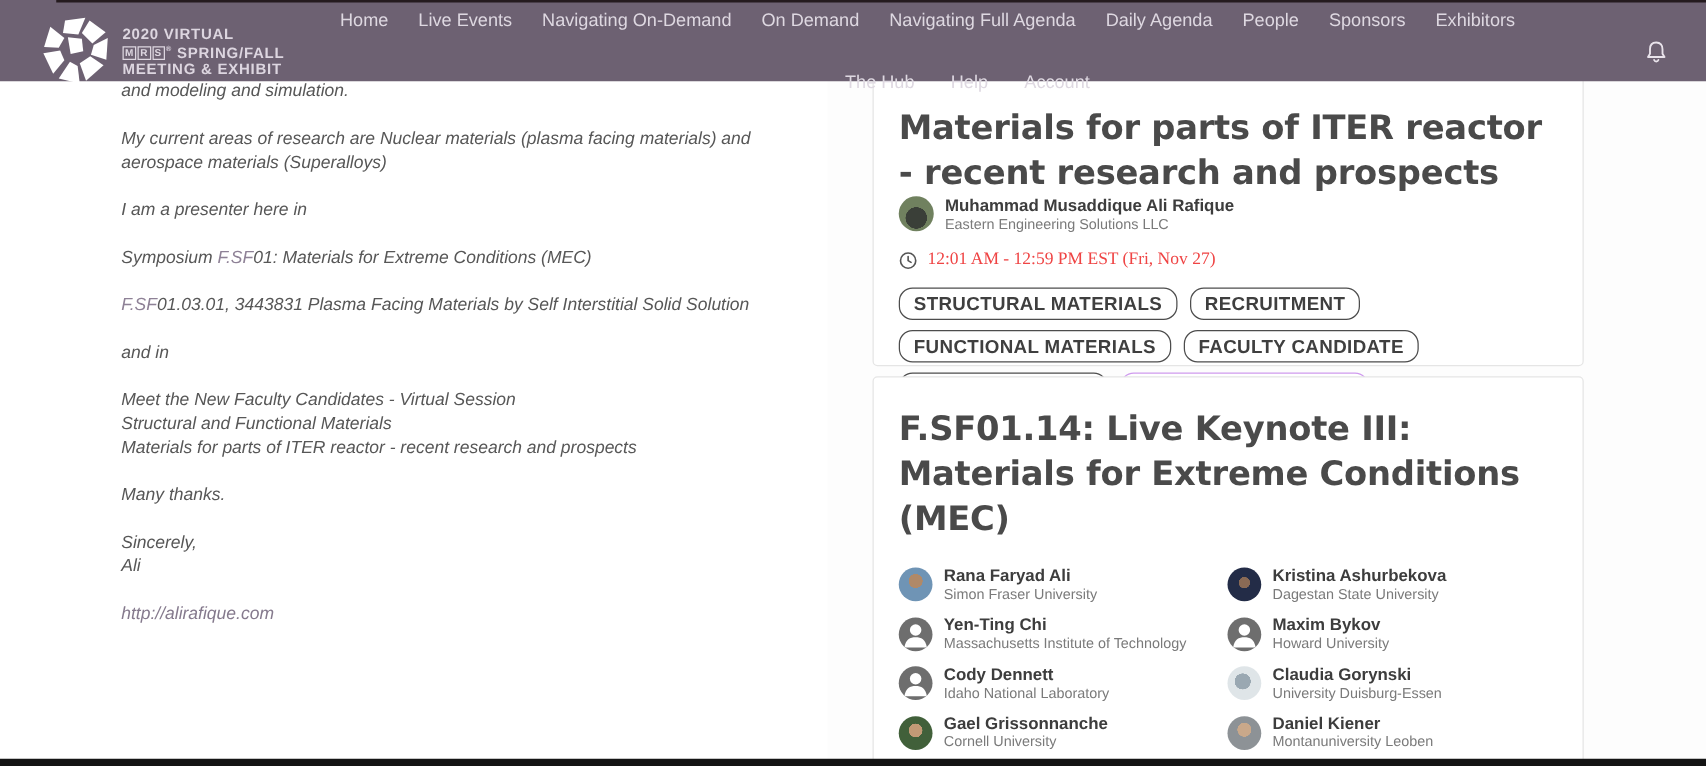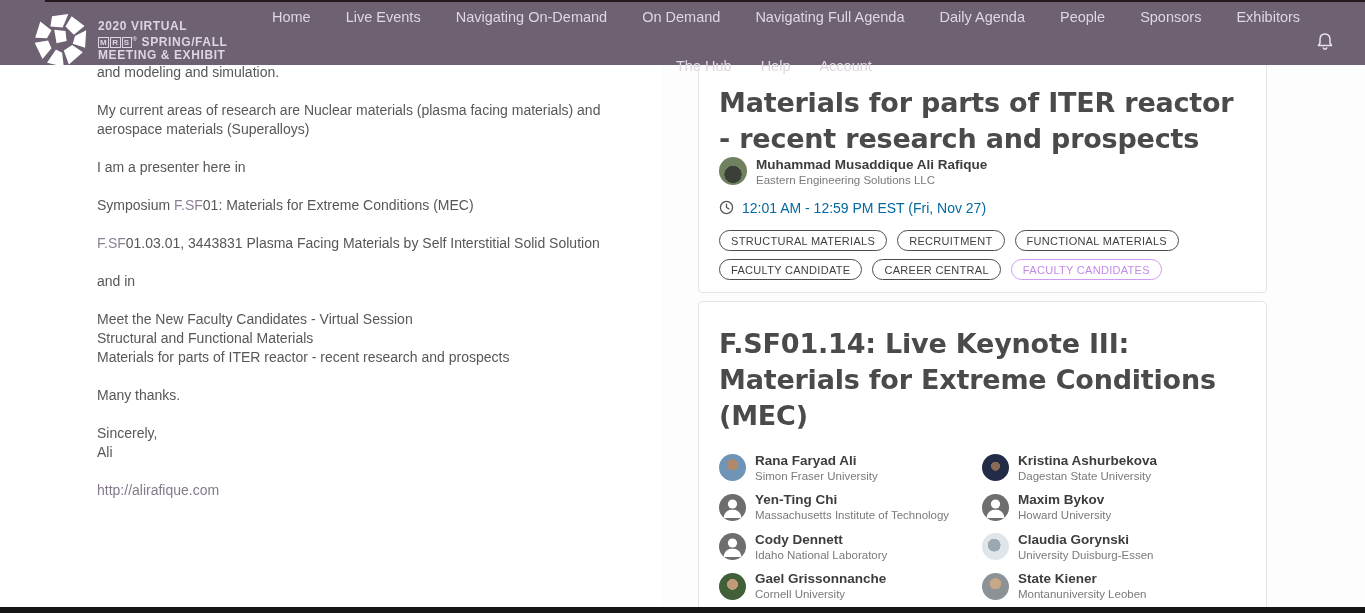--- a/index.html
+++ b/index.html
@@ -11,50 +11,50 @@
   .navbar { position:absolute; top:0; left:0; width:1365px; height:65px;
     background:#6d6172; z-index:30; }
   .topline { position:absolute; top:0; left:45px; right:0; height:2px; background:#241a1e; z-index:40; }
   .logo { position:absolute; left:33px; top:13px; display:flex; align-items:center; cursor:pointer; }
   .logo-icon { width:56px; height:56px; }
   .logo-text { margin-left:9px; color:#ddd6e0; font-size:12px; line-height:13px;
     letter-spacing:0.6px; font-weight:700; }
   .logo-text .mrsbox { display:inline-block; border:1px solid #ddd6e0; font-size:8px;
     line-height:9px; padding:0 1px; margin-right:1px; vertical-align:1px; }
   .logo-text sup { font-size:6px; }
-  .nav-row1 { position:absolute; left:272px; top:8px; display:flex; gap:35px; }
+  .nav-row1 { position:absolute; left:272px; top:8px; display:flex; gap:24px; }
   .nav-row2 { position:absolute; left:676px; top:57px; display:flex; gap:29px;text-align:right; }
   .nav-item { color:#ded8e1; font-size:14.5px; line-height:19px; cursor:pointer; white-space:nowrap; }
   .bell { position:absolute; left:1314px; top:31px; width:22px; height:22px; cursor:pointer; }
 
   
   .left-panel { position:absolute; left:0; top:0; width:662px; height:613px; background:#ffffff; z-index:1; }
   .message { position:absolute; left:97px; top:63px; width:556px; color:#575757;
-    font-size:14px; line-height:19px; }
+    font-size:14px; line-height:19px;font-style:italic; }
   .message p { margin:0 0 19px 0; }
   .accent { color:#8e8196; }
   .msg-link { color:#857a8d; cursor:pointer; text-decoration:none; }
 
   
   .card { position:absolute; left:698px; width:569px; background:#ffffff;
     border:1px solid #e5e5e5; border-radius:4px; z-index:2; }
   .card1 { top:38px; height:255px; padding:46px 20px 0 20px; }
   .card2 { top:301px; height:560px; padding:24px 20px 0 20px; }
   .card-title { font-family:"DejaVu Sans", sans-serif; font-weight:700; color:#4a4a4a;
     font-size:27px; line-height:36px; letter-spacing:-0.2px; cursor:pointer; }
   .presenter-row { display:flex; align-items:flex-start; cursor:pointer; }
   .avatar { width:28px; height:28px; border-radius:50%; flex:0 0 28px; overflow:hidden; position:relative; }
   .p-name { font-size:13.5px; font-weight:700; color:#3d3d3d; line-height:16px; }
   .p-affil { font-size:11.5px; color:#7a7a7a; line-height:14px; }
   .p-text { margin-left:9px; }
-  .time-row { display:flex; align-items:flex-start; margin-top:13px; color:#0369a1; font-size:14px; }
+  .time-row { display:flex; align-items:flex-end; margin-top:13px; color:#ef4444; font-size:14px;font-family:Liberation Serif, serif; }
   .time-row svg { margin-right:8px; }
   .tags { display:flex; flex-wrap:wrap; gap:8px 10px; margin-top:14px; width:540px; }
   .tag { border:1.4px solid #4d4d4d; border-radius:11px; padding:3.5px 11px;
-    font-size:11px; font-weight:400; letter-spacing:0.3px; color:#3f3f3f;
+    font-size:15px; font-weight:700; letter-spacing:0.3px; color:#3f3f3f;
     white-space:nowrap; cursor:pointer; background:#fff; }
   .tag.purple { border-color:#cf9bee; color:#c48ae8; }
 
   .people-grid { display:grid; grid-template-columns:263px 263px; margin-top:14px; }
   .person { display:flex; align-items:center; height:39.5px; cursor:pointer; }
   .avatar.small { width:27px; height:27px; flex:0 0 27px; }
 
   
   .av-muhammad { background:radial-gradient(circle at 50% 62%, #3a3f38 0 38%, #70815f 39% 100%); }
   .av-rana { background:radial-gradient(circle at 50% 40%, #b08968 0 26%, #6f94b5 27% 100%); }
@@ -179,21 +179,21 @@
         <div class="person">
           <div class="avatar small av-gael"></div>
           <div class="p-text">
             <div class="p-name">Gael Grissonnanche</div>
             <div class="p-affil">Cornell University</div>
           </div>
         </div>
         <div class="person">
           <div class="avatar small av-daniel"></div>
           <div class="p-text">
-            <div class="p-name">State Kiener</div>
+            <div class="p-name">Daniel Kiener</div>
             <div class="p-affil">Montanuniversity Leoben</div>
           </div>
         </div>
         <div class="person">
           <div class="avatar small av-angelika"></div>
         </div>
         <div class="person">
           <div class="avatar small av-gray"></div>
         </div>
       </div>

